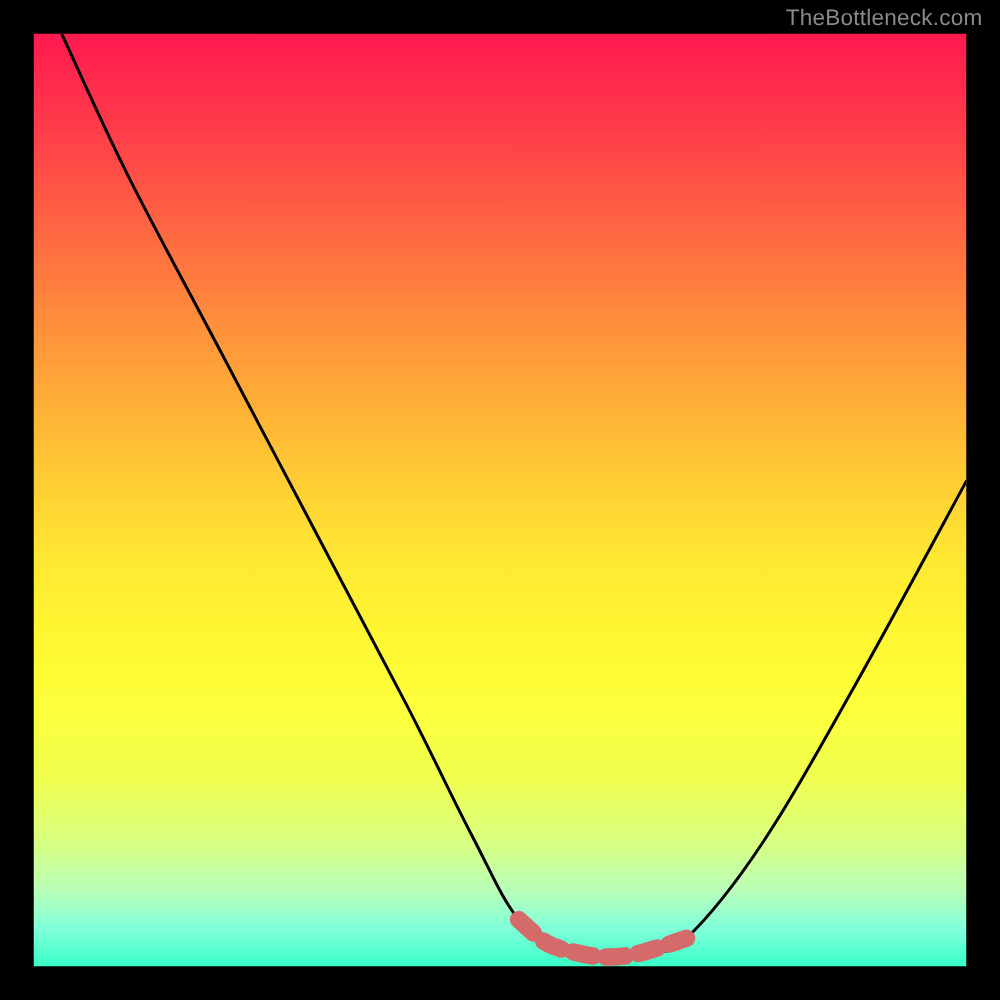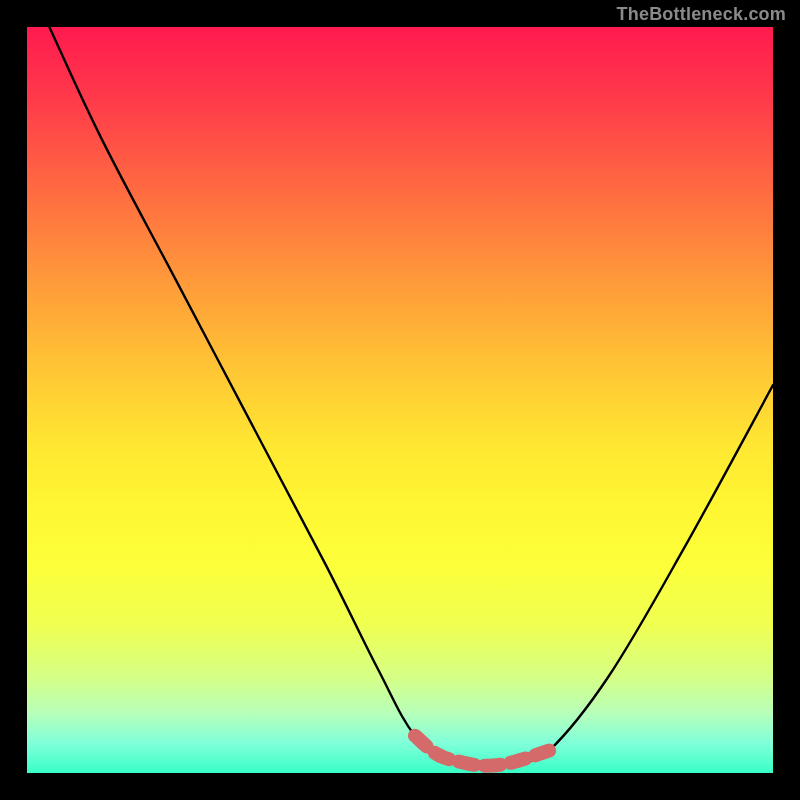--- a/index.html
+++ b/index.html
@@ -46,21 +46,21 @@
     top: 0;
     width: 746px;
     height: 746px;
   }
   .attribution {
     position: absolute;
     top: 4px;
     right: 14px;
     color: #8a8a8a;
     font-size: 18px;
-    font-weight: 700;
+    font-weight: 400;
     letter-spacing: 0.2px;
   }
 </style>
 </head>
 <body>
 
 <div class="frame">
 
   <div class="attribution">TheBottleneck.com</div>
 

